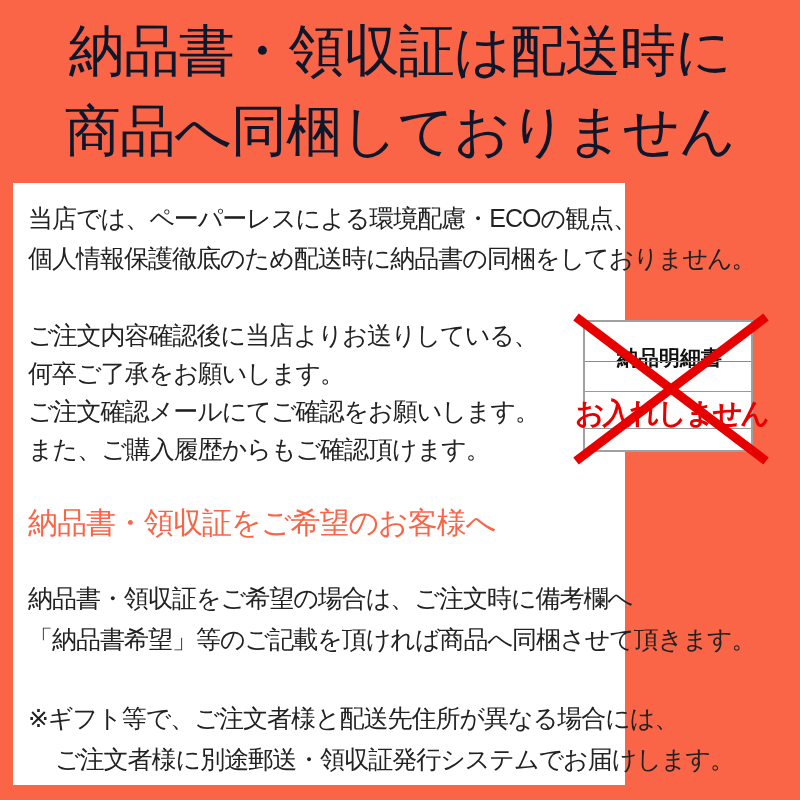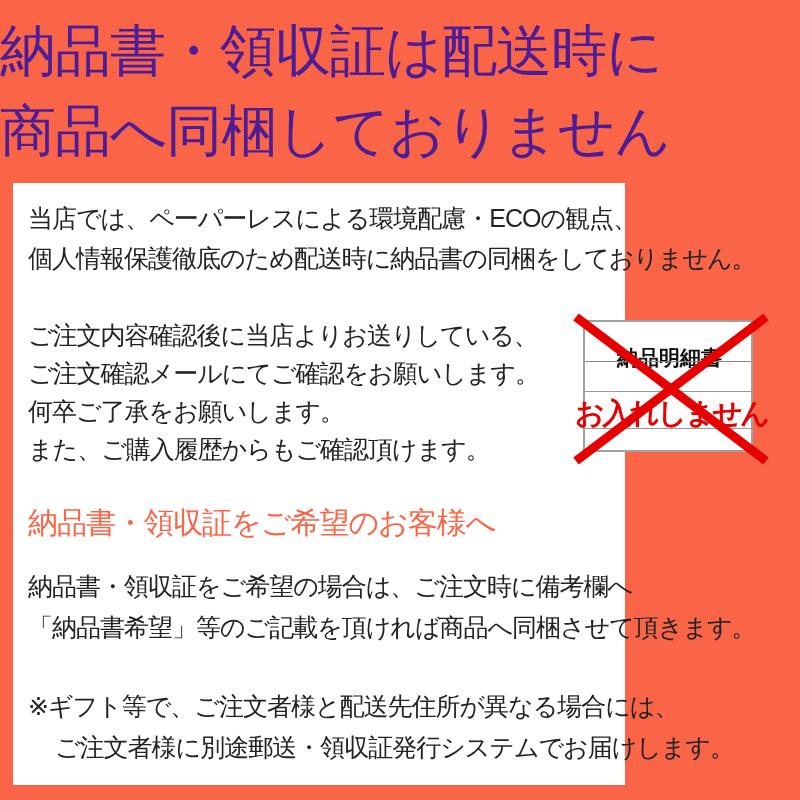--- a/index.html
+++ b/index.html
@@ -10,41 +10,41 @@
   }
   html,body{margin:0;padding:0;}
   body{font-family:"Liberation Sans","DejaVu Sans",sans-serif;}
   .stage{
     position:relative;width:800px;height:800px;
     background:var(--background-orange);overflow:hidden;
   }
   
   .banner{
     position:absolute;top:0;left:0;width:800px;height:183px;
-    color:#4c1d95;text-align:left;
+    color:#0f172a;text-align:center;
   }
   .banner-line{
     font-size:56px;line-height:80px;letter-spacing:-1px;
     white-space:nowrap;
   }
   .banner-line.first{margin-top:11px;}
   
   .sheet{
     position:absolute;left:13px;top:183px;width:612px;height:602px;
     background:#ffffff;color:var(--text-black);
     box-sizing:border-box;padding:0 15px;
   }
   .body-text{font-size:25px;letter-spacing:-1px;white-space:nowrap;}
   .intro{margin-top:15px;line-height:40px;}
   .confirm{margin-top:38px;line-height:38px;}
   .request-heading{
     margin-top:26px;font-size:30px;line-height:58px;letter-spacing:-1px;
     color:var(--background-orange);white-space:nowrap;
   }
-  .request{margin-top:14px;line-height:41px;text-align:right;}
+  .request{margin-top:26px;line-height:41px;text-align:right;}
   .gift{margin-top:38px;line-height:41px;}
   .gift .indent{padding-left:27px;}
   
   .slip{
     position:absolute;left:570px;top:137px;width:170px;height:132px;
     background:#ffffff;border:2px solid var(--doc-border-gray);
     box-sizing:border-box;
   }
   .slip-title{
     margin-top:22px;
@@ -82,22 +82,22 @@
 
   <div class="sheet">
 
     <div class="body-text intro">
       <div>当店では、ペーパーレスによる環境配慮・ECOの観点、</div>
       <div>個人情報保護徹底のため配送時に納品書の同梱をしておりません。</div>
     </div>
 
     <div class="body-text confirm">
       <div>ご注文内容確認後に当店よりお送りしている、</div>
+      <div>何卒ご了承をお願いします。</div>
       <div>ご注文確認メールにてご確認をお願いします。</div>
-      <div>何卒ご了承をお願いします。</div>
       <div>また、ご購入履歴からもご確認頂けます。</div>
     </div>
 
     <div class="slip">
       <div class="slip-title">納品明細書</div>
       <div class="slip-rule r1"></div>
       <div class="slip-rule r2"></div>
       <div class="slip-rule r3"></div>
       <svg class="xmark" viewBox="0 0 198 152" xmlns="http://www.w3.org/2000/svg">
         <line x1="4" y1="4" x2="194" y2="148"></line>

